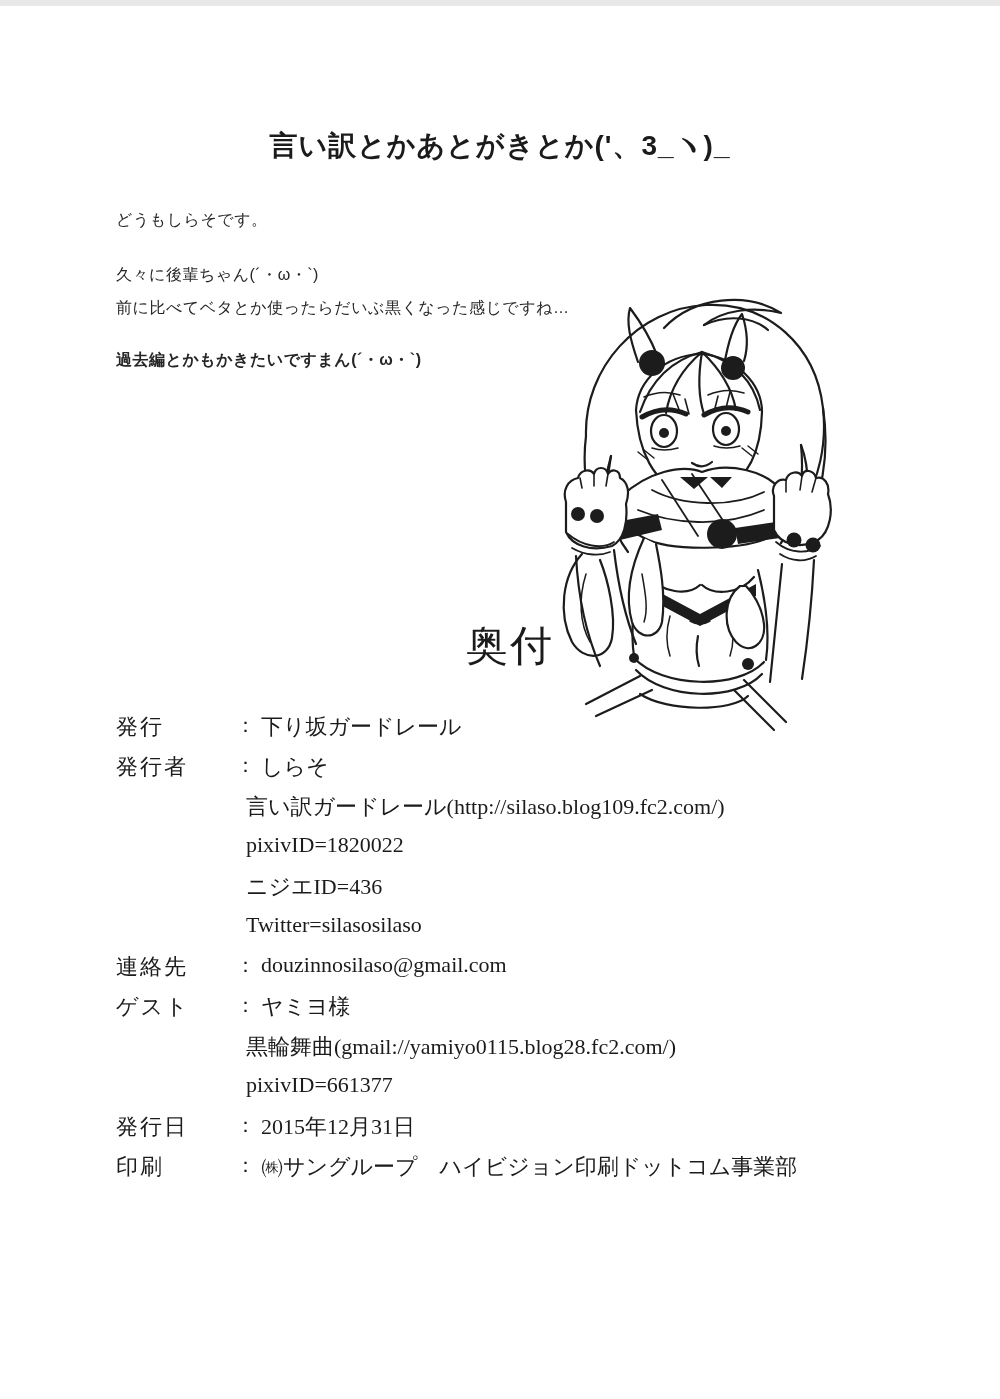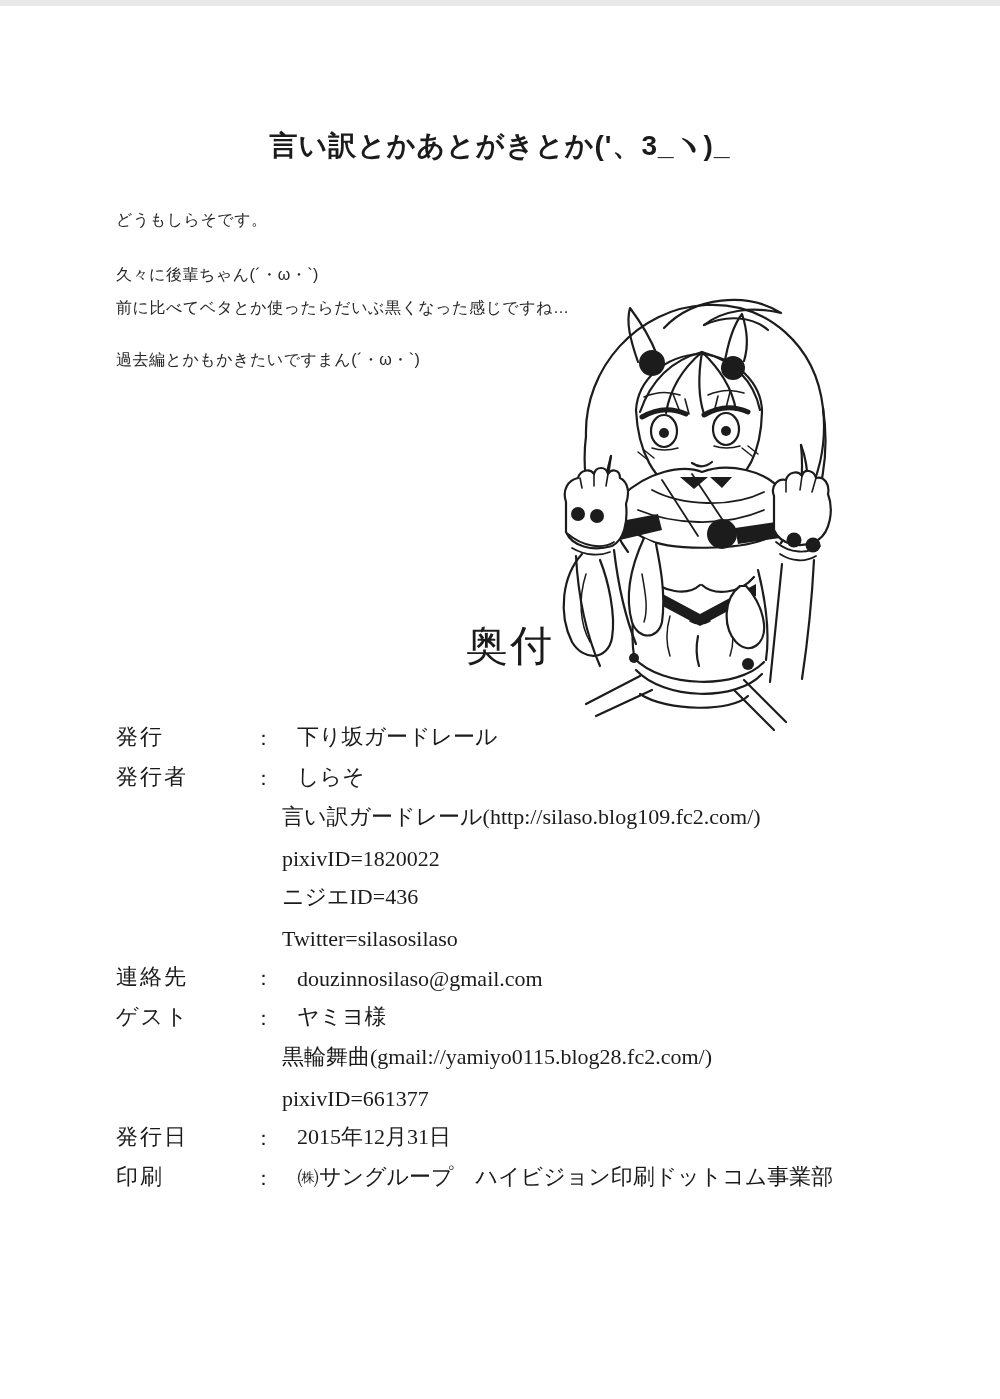--- a/index.html
+++ b/index.html
@@ -19,34 +19,34 @@
     white-space:pre;
   }
   .afterword-line {
     position:absolute; left:116px;
     font-size:16px; color:#262626;
     letter-spacing:0.5px; white-space:pre;
   }
   .aw0 { top:204px; }
   .aw1 { top:259px; }
   .aw2 { top:292px; }
-  .aw3 { top:344px; }
+  .aw3 { top:344px;font-weight:bold; }
   .okuzuke {
     position:absolute; left:466px; top:612px;
     font-size:42px; font-weight:normal; letter-spacing:2px;
   }
   .illustration {
     position:absolute; left:552px; top:278px;
     width:336px; height:470px;
   }
   .colophon {
     position:absolute; left:116px; top:706px; width:840px;
     font-size:22px;
   }
-  .row { display:flex; height:40px; align-items:flex-end;gap:18px; }
+  .row { display:flex; height:40px; align-items:flex-start; }
   .c-label { width:114px; letter-spacing:2px; flex:0 0 auto; }
   .c-colon {
     width:31px; flex:0 0 auto; text-align:center;
     font-family:"DejaVu Sans Mono","Liberation Mono",monospace;
     font-size:20px;
   }
   .c-value {
     font-family:Liberation Serif, serif;
     white-space:pre; letter-spacing:0;
   }

